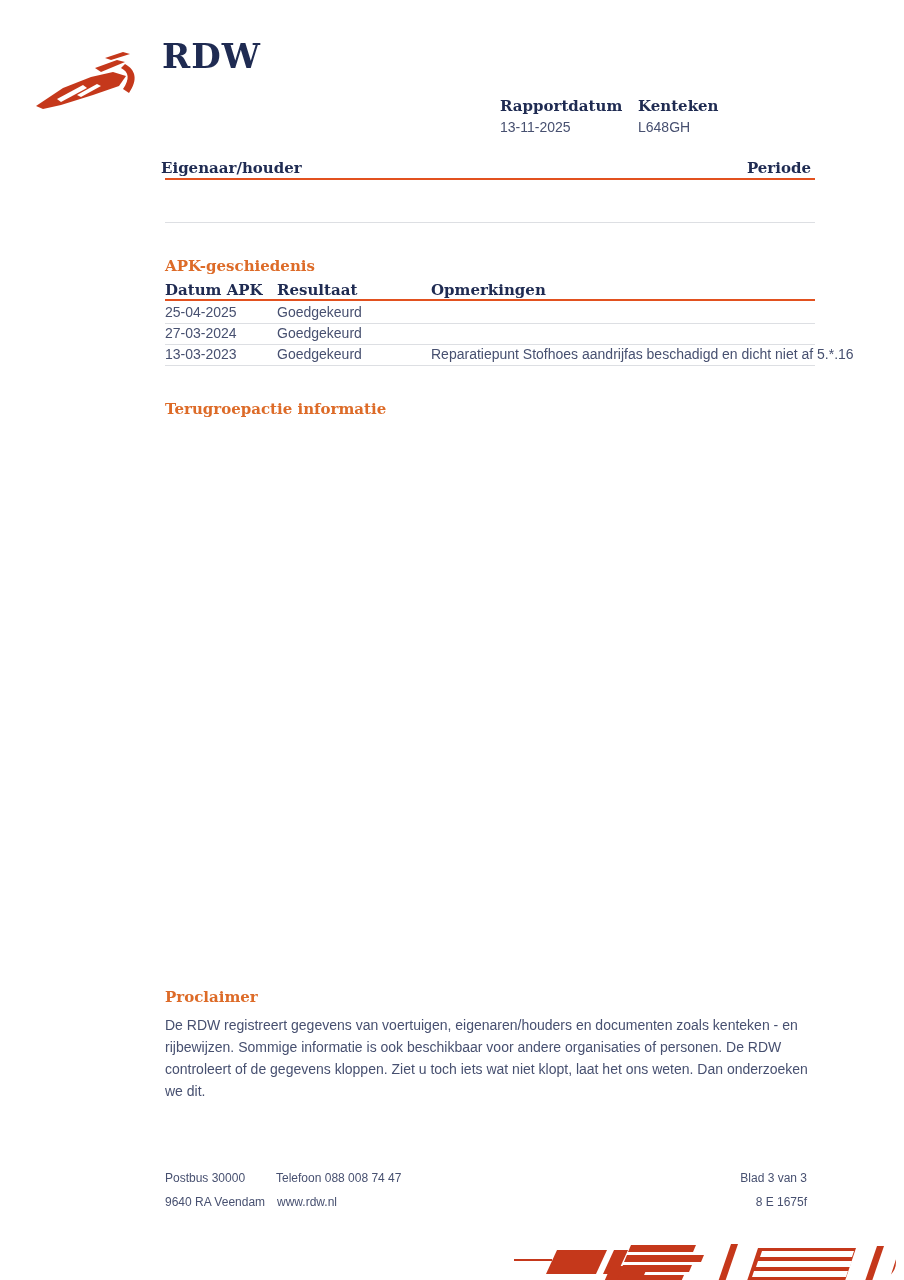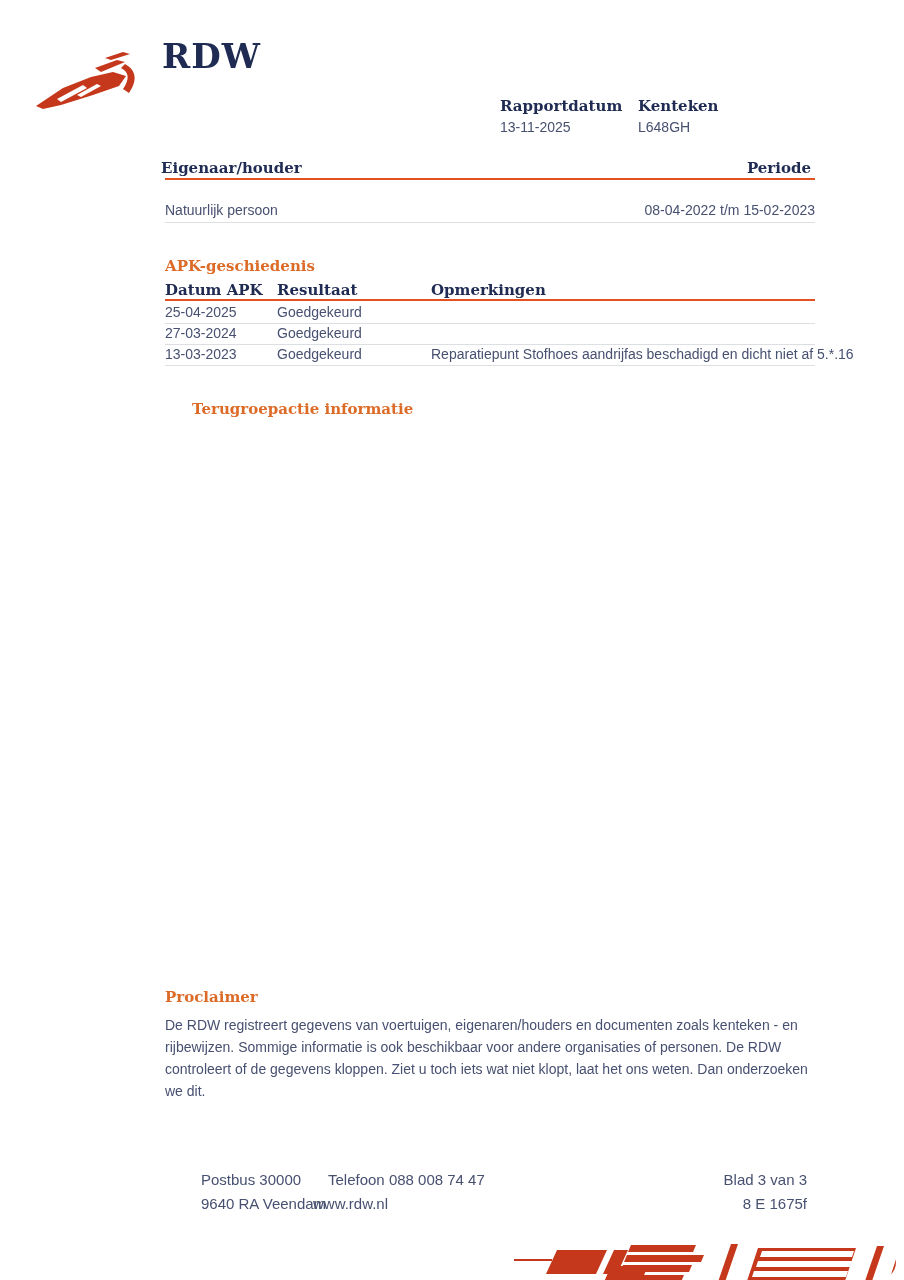--- a/index.html
+++ b/index.html
@@ -77,21 +77,21 @@
   .col-opmerkingen{left:387px;margin-left:44px;}
 
   .body-text{position:absolute;left:165px;font-size:14px;color:var(--body);}
 
   .proclaimer-text{
     position:absolute;left:165px;top:1014px;width:652px;
     font-size:14px;line-height:22px;color:var(--body);
   }
 
   
-  .footer-text{position:absolute;font-size:15px;color:var(--body);white-space:nowrap;margin-left:36px;}
+  .footer-text{position:absolute;font-size:12px;color:var(--body);white-space:nowrap;}
   .footer-right{right:89px;text-align:right;}
   .motion-graphic{position:absolute;right:-4px;bottom:-4px;width:404px;height:54px;}
 </style>
 </head>
 <body>
 
 <div class="page">
 
   <svg class="logo" viewBox="0 0 112 68" aria-hidden="true">
     <polygon points="3,56 30,38 58,27 80,22 93,26 86,36 60,45 28,55 10,59" fill="#C5381B"></polygon>
@@ -108,24 +108,20 @@
   <div class="meta-label pos-col1">Rapportdatum</div>
   <div class="meta-label pos-col2">Kenteken</div>
   <div class="meta-value pos-col1">13-11-2025</div>
   <div class="meta-value pos-col2">L648GH</div>
 
   <div class="owner-head">
     <span>Eigenaar/houder</span>
     <span>Periode</span>
   </div>
   <div class="rule-orange" style="top:178px;"></div>
-  <div class="owner-row">
-    <span>Natuurlijk persoon</span>
-    <span>08-04-2022 t/m 15-02-2023</span>
-  </div>
   <div class="rule-gray" style="top:222px;"></div>
 
   <div class="section-heading" style="top:257px;">APK-geschiedenis</div>
   <div class="apk-colhead col-datum">Datum APK</div>
   <div class="apk-colhead col-resultaat">Resultaat</div>
   <div class="apk-colhead col-opmerkingen">Opmerkingen</div>
   <div class="rule-orange" style="top:299px;"></div>
 
   <div>
     <span class="apk-cell col-datum" style="top:304px;">25-04-2025</span>
@@ -141,27 +137,27 @@
   </div>
   <div class="rule-gray" style="top:344px;"></div>
 
   <div>
     <span class="apk-cell col-datum" style="top:346px;">13-03-2023</span>
     <span class="apk-cell col-resultaat" style="top:346px;">Goedgekeurd</span>
     <span class="apk-cell col-opmerkingen" style="top:346px;">Reparatiepunt Stofhoes aandrijfas beschadigd en dicht niet af 5.*.16</span>
   </div>
   <div class="rule-gray" style="top:365px;"></div>
 
-  <div class="section-heading" style="top:400px;margin-left:27px;">Terugroepactie informatie</div>
+  <div class="section-heading" style="top:400px;">Terugroepactie informatie</div>
 
   <div class="section-heading" style="top:988px;">Proclaimer</div>
   <div class="proclaimer-text">De RDW registreert gegevens van voertuigen, eigenaren/houders en documenten zoals kenteken - en rijbewijzen. Sommige informatie is ook beschikbaar voor andere organisaties of personen. De RDW controleert of de gegevens kloppen. Ziet u toch iets wat niet klopt, laat het ons weten. Dan onderzoeken we dit.</div>
 
   <div class="footer-text" style="left:165px;top:1171px;">Postbus 30000</div>
-  <div class="footer-text" style="left:292px;top:1171px;">Telefoon 088 008 74 47</div>
+  <div class="footer-text" style="left:276px;top:1171px;">Telefoon 088 008 74 47</div>
   <div class="footer-text footer-right" style="top:1171px;">Blad 3 van 3</div>
 
   <div class="footer-text" style="left:165px;top:1195px;">9640 RA Veendam</div>
   <div class="footer-text" style="left:277px;top:1195px;">www.rdw.nl</div>
   <div class="footer-text footer-right" style="top:1195px;">8 E 1675f</div>
 
   <svg class="motion-graphic" viewBox="0 0 404 54" aria-hidden="true">
     <g fill="#C5381B">
       <rect x="18" y="29" width="38" height="2"></rect>
       <polygon points="50,44 61,20 132,20 121,44"></polygon>

